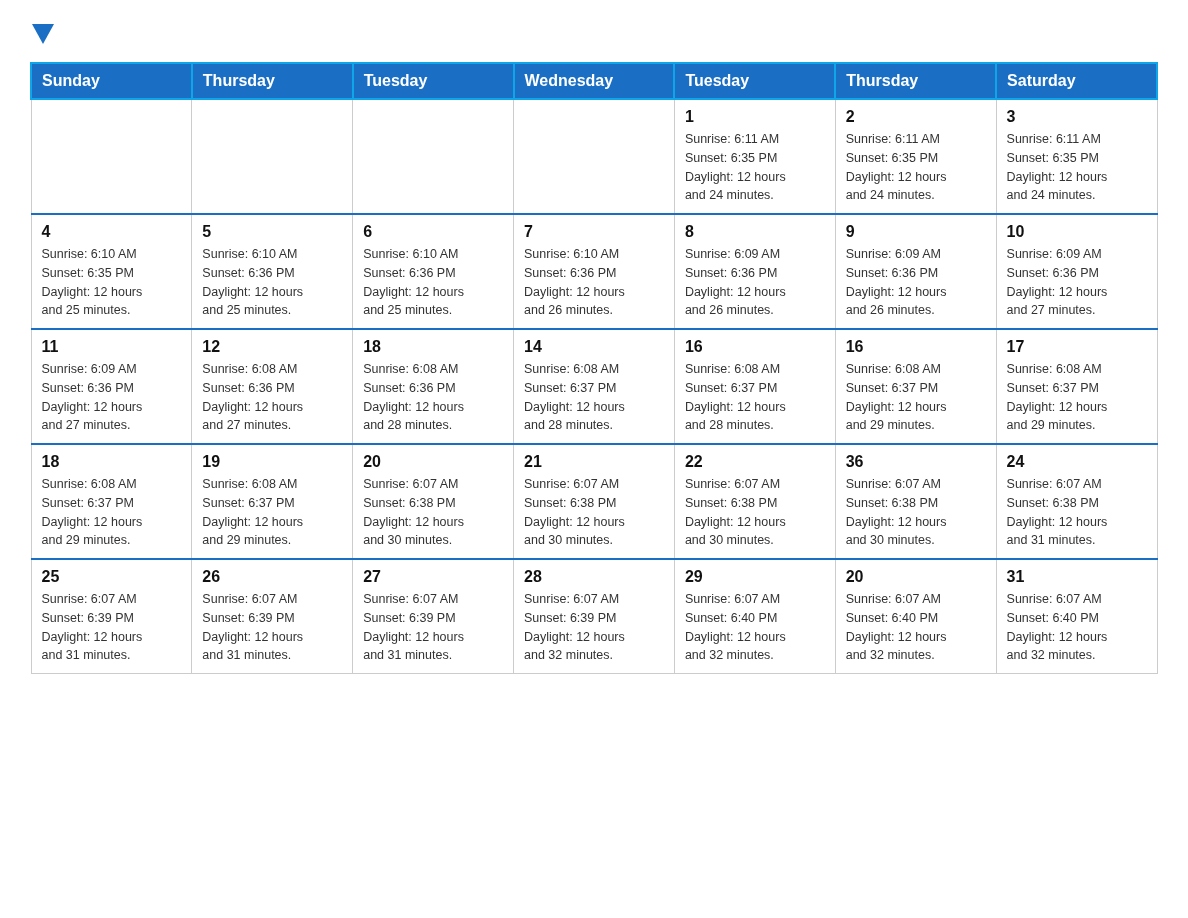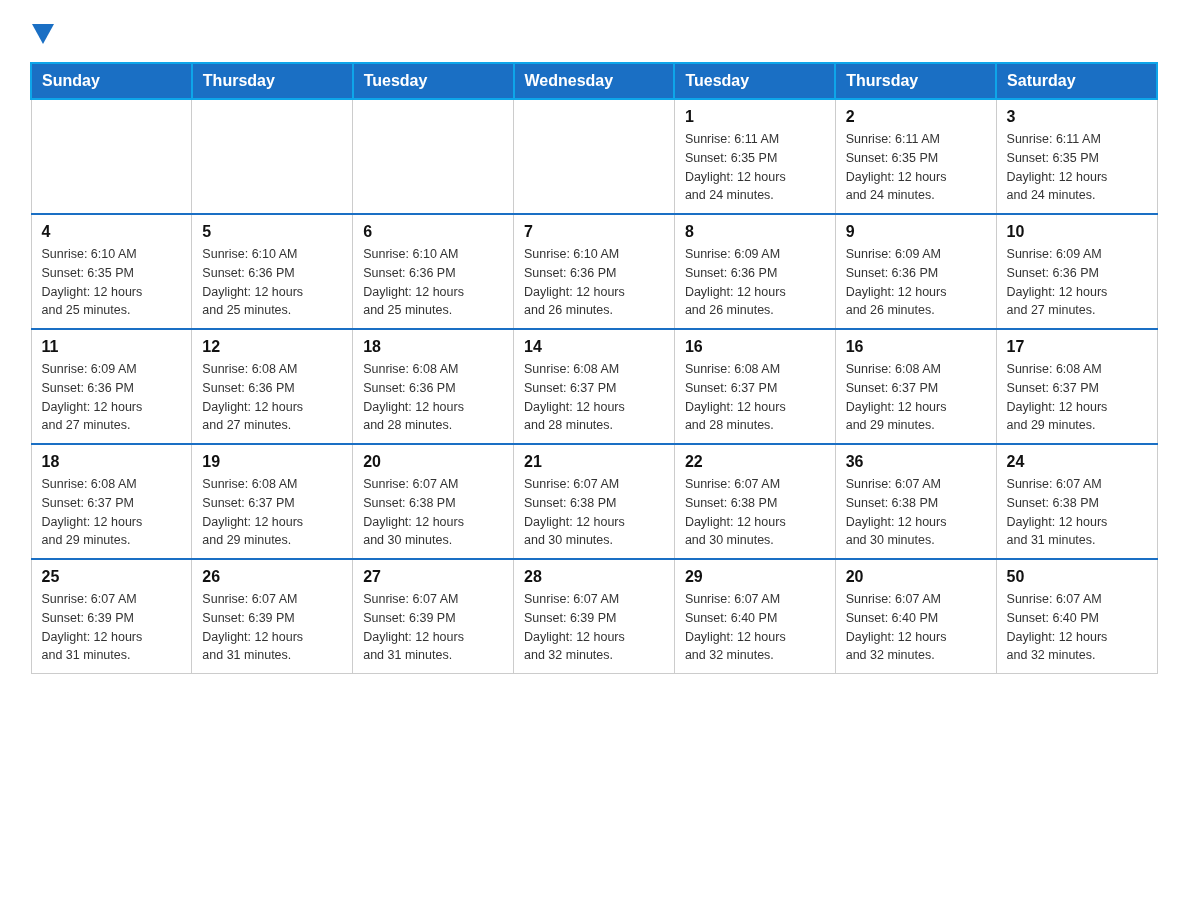--- a/index.html
+++ b/index.html
@@ -344,21 +344,21 @@
 and 32 minutes.</div>
         </td>
         <td>
           <span class="day-num">20</span>
           <div class="day-info" style="white-space: pre-line;">Sunrise: 6:07 AM
 Sunset: 6:40 PM
 Daylight: 12 hours
 and 32 minutes.</div>
         </td>
         <td>
-          <span class="day-num">50</span>
+          <span class="day-num">31</span>
           <div class="day-info" style="white-space: pre-line;">Sunrise: 6:07 AM
 Sunset: 6:40 PM
 Daylight: 12 hours
 and 32 minutes.</div>
         </td>
       </tr>
     </tbody>
 </table>
 
 </body></html>

